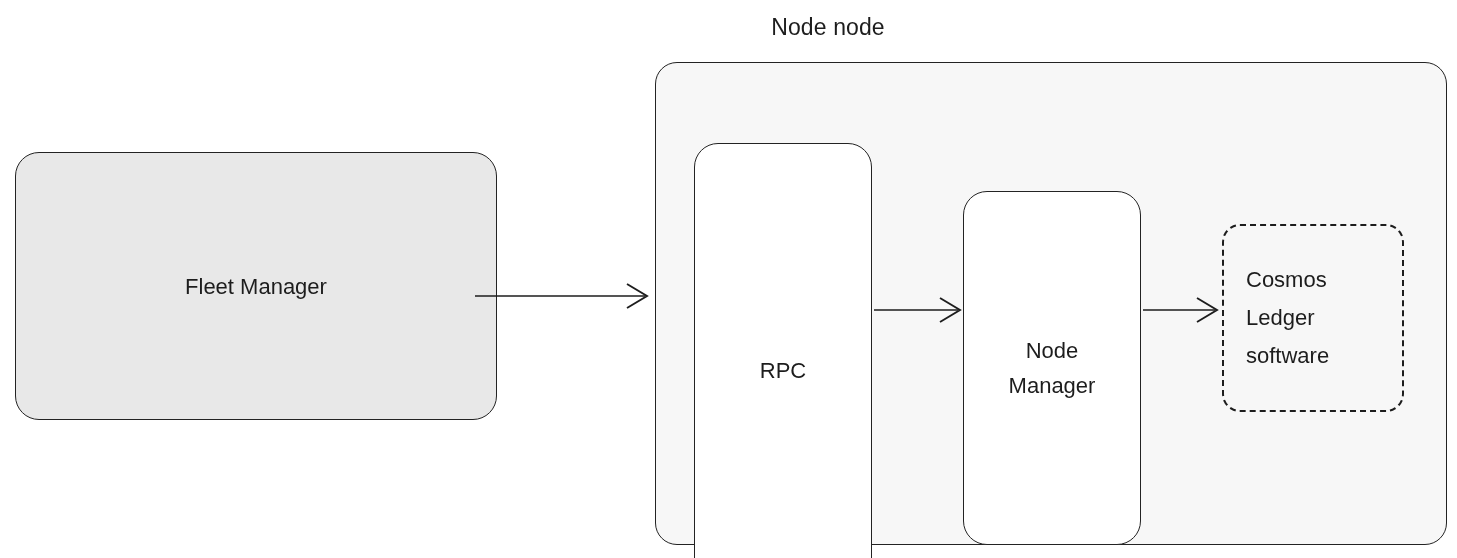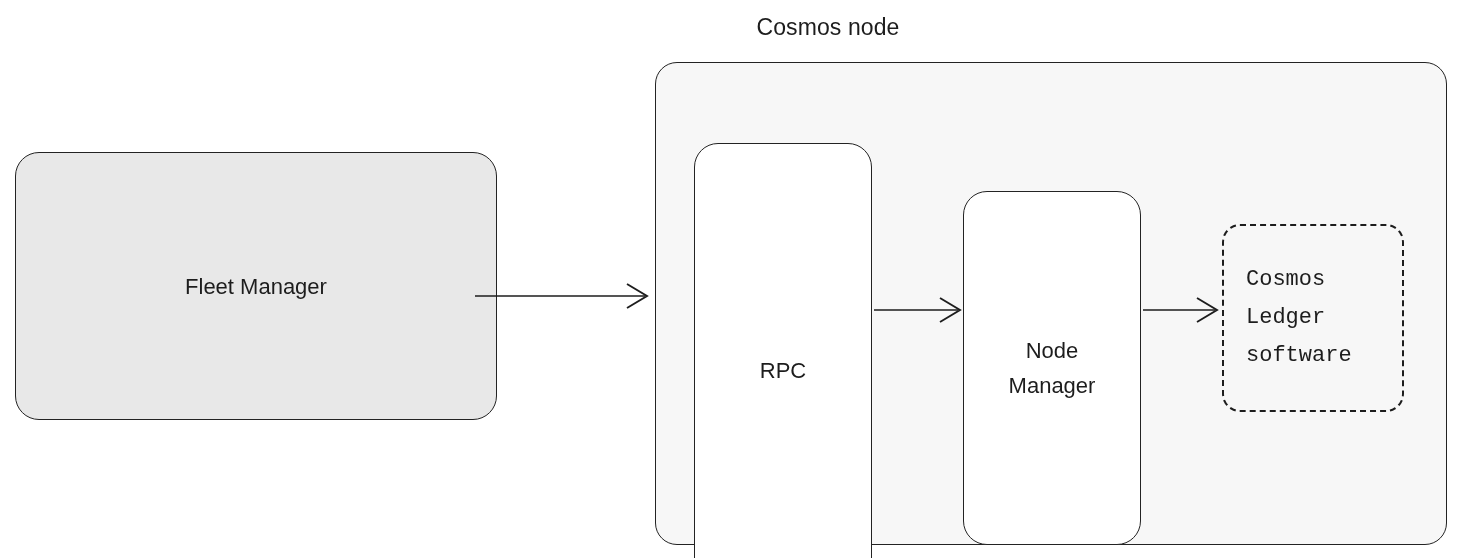--- a/index.html
+++ b/index.html
@@ -97,21 +97,20 @@
     height: 188px;
     background: transparent;
     border: 2.4px dashed #1d1d1d;
     border-radius: 18px;
     justify-content: flex-start;
     padding-left: 22px;
   }
   .cosmos .label {
     text-align: left;
     line-height: 38px;
-    font-family: Liberation Mono, monospace;
   }
 
   
   .arrow-svg {
     position: absolute;
     overflow: visible;
   }
   .arrow-line {
     stroke: #1d1d1d;
     stroke-width: 1.7;
@@ -123,21 +122,21 @@
     fill: none;
     stroke-linecap: butt;
     stroke-linejoin: miter;
   }
 </style>
 </head>
 <body>
 
 <div id="canvas">
 
-  <div class="agent-title">Cosmos node</div>
+  <div class="agent-title">Node node</div>
 
   <div class="agent-container"></div>
 
   <div class="node fleet-manager">
     <span class="label">Fleet Manager</span>
   </div>
 
   <div class="node rpc">
     <span class="label">RPC</span>
   </div>

